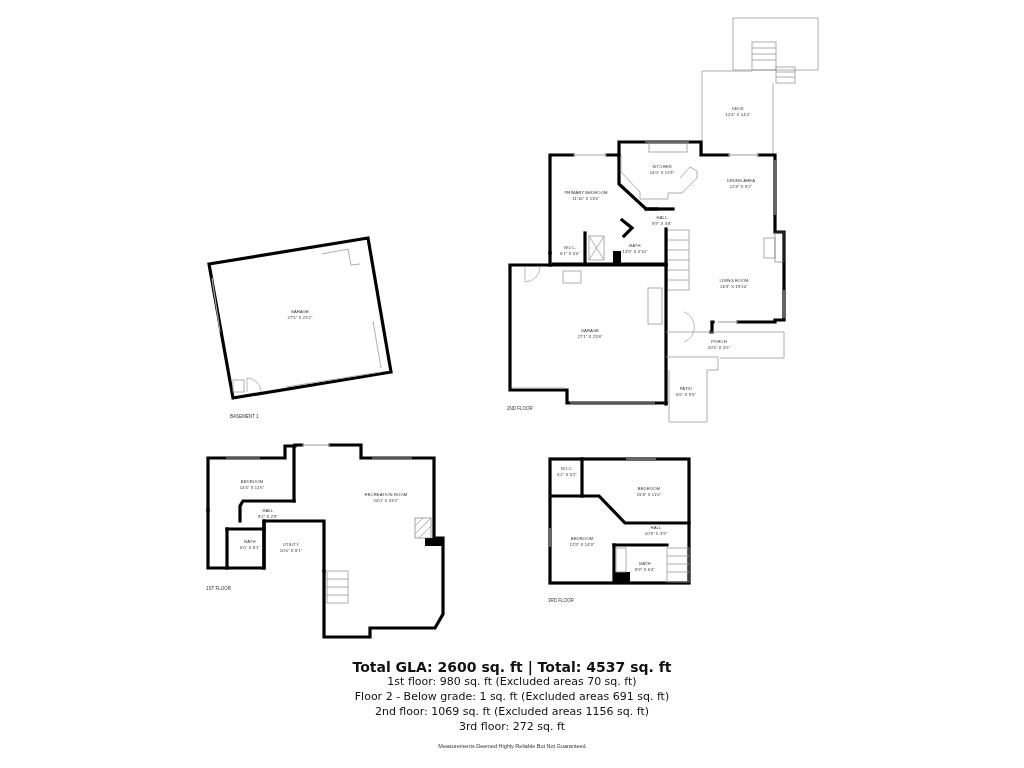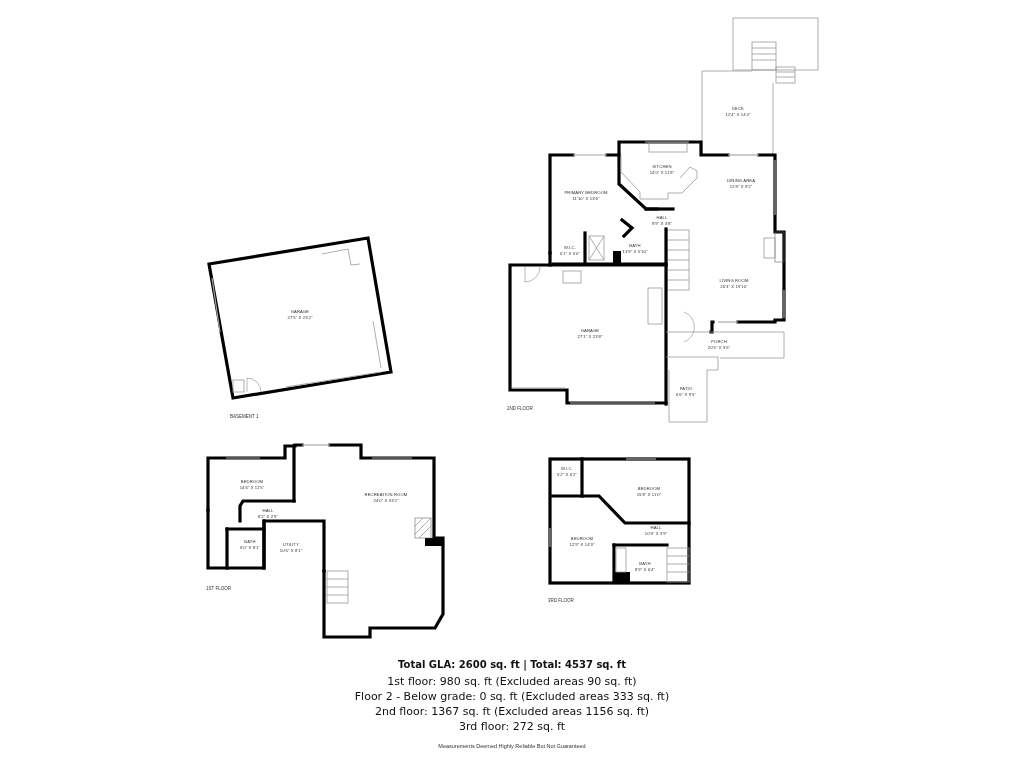--- a/index.html
+++ b/index.html
@@ -5,21 +5,21 @@
   html, body { margin: 0; padding: 0; background: #ffffff; }
   body { width: 1024px; height: 768px; position: relative; overflow: hidden; font-family: "Liberation Sans", sans-serif; }
   #plan { position: absolute; left: 0; top: 0; width: 1024px; height: 768px; }
   .room-label { font-family: "Liberation Sans", sans-serif; font-size: 4.2px; fill: #333; text-anchor: middle; letter-spacing: 0.1px; }
   .floor-label { font-family: "Liberation Sans", sans-serif; font-size: 4.5px; fill: #333; }
   .wall { stroke: #000; stroke-width: 3.2; fill: none; stroke-linecap: square; }
   .thin { stroke: #9a9a9a; stroke-width: 0.8; fill: none; }
   .window { stroke: #a8a8a8; stroke-width: 1.2; fill: none; }
   .door { stroke: #8a8a8a; stroke-width: 0.6; fill: none; }
   .summary { position: absolute; left: 0; width: 1024px; text-align: center; color: #111; font-family: "DejaVu Sans", sans-serif; }
-  .summary .total { top: 659px; font-size: 10px; font-weight: bold; position: absolute; width: 100%; }
+  .summary .total { top: 659px; font-size: 14px; font-weight: bold; position: absolute; width: 100%; }
   .summary .line { font-size: 11px; position: absolute; width: 100%; }
   .disclaimer { position: absolute; top: 743px; width: 1024px; text-align: center; font-size: 5.5px; color: #333; font-family: "Liberation Sans", sans-serif; }
 </style>
 </head>
 <body>
 
 <svg id="plan" viewBox="0 0 1024 768" xmlns="http://www.w3.org/2000/svg">
 
   <g>
     <polygon class="wall" points="209,264 368,238 391,372 233,398"></polygon>
@@ -183,18 +183,18 @@
     <text class="room-label" x="582" y="540"><tspan>BEDROOM</tspan></text>
     <text class="room-label" x="582" y="546"><tspan>12'9" X 14'9"</tspan></text>
     <text class="room-label" x="645" y="565"><tspan>BATH</tspan></text>
     <text class="room-label" x="645" y="571"><tspan>8'9" X 6'4"</tspan></text>
     <text class="floor-label" x="548" y="602"><tspan>3RD FLOOR</tspan></text>
   </g>
 </svg>
 
 <div class="summary">
   <div class="total">Total GLA: 2600 sq. ft | Total: 4537 sq. ft</div>
-  <div class="line" style="top:675px">1st floor: 980 sq. ft (Excluded areas 90 sq. ft)</div>
-  <div class="line" style="top:690px">Floor 2 - Below grade: 0 sq. ft (Excluded areas 333 sq. ft)</div>
-  <div class="line" style="top:705px">2nd floor: 1367 sq. ft (Excluded areas 1156 sq. ft)</div>
+  <div class="line" style="top:675px">1st floor: 980 sq. ft (Excluded areas 70 sq. ft)</div>
+  <div class="line" style="top:690px">Floor 2 - Below grade: 1 sq. ft (Excluded areas 691 sq. ft)</div>
+  <div class="line" style="top:705px">2nd floor: 1069 sq. ft (Excluded areas 1156 sq. ft)</div>
   <div class="line" style="top:720px">3rd floor: 272 sq. ft</div>
 </div>
 <div class="disclaimer">Measurements Deemed Highly Reliable But Not Guaranteed</div>
 
 </body></html>

